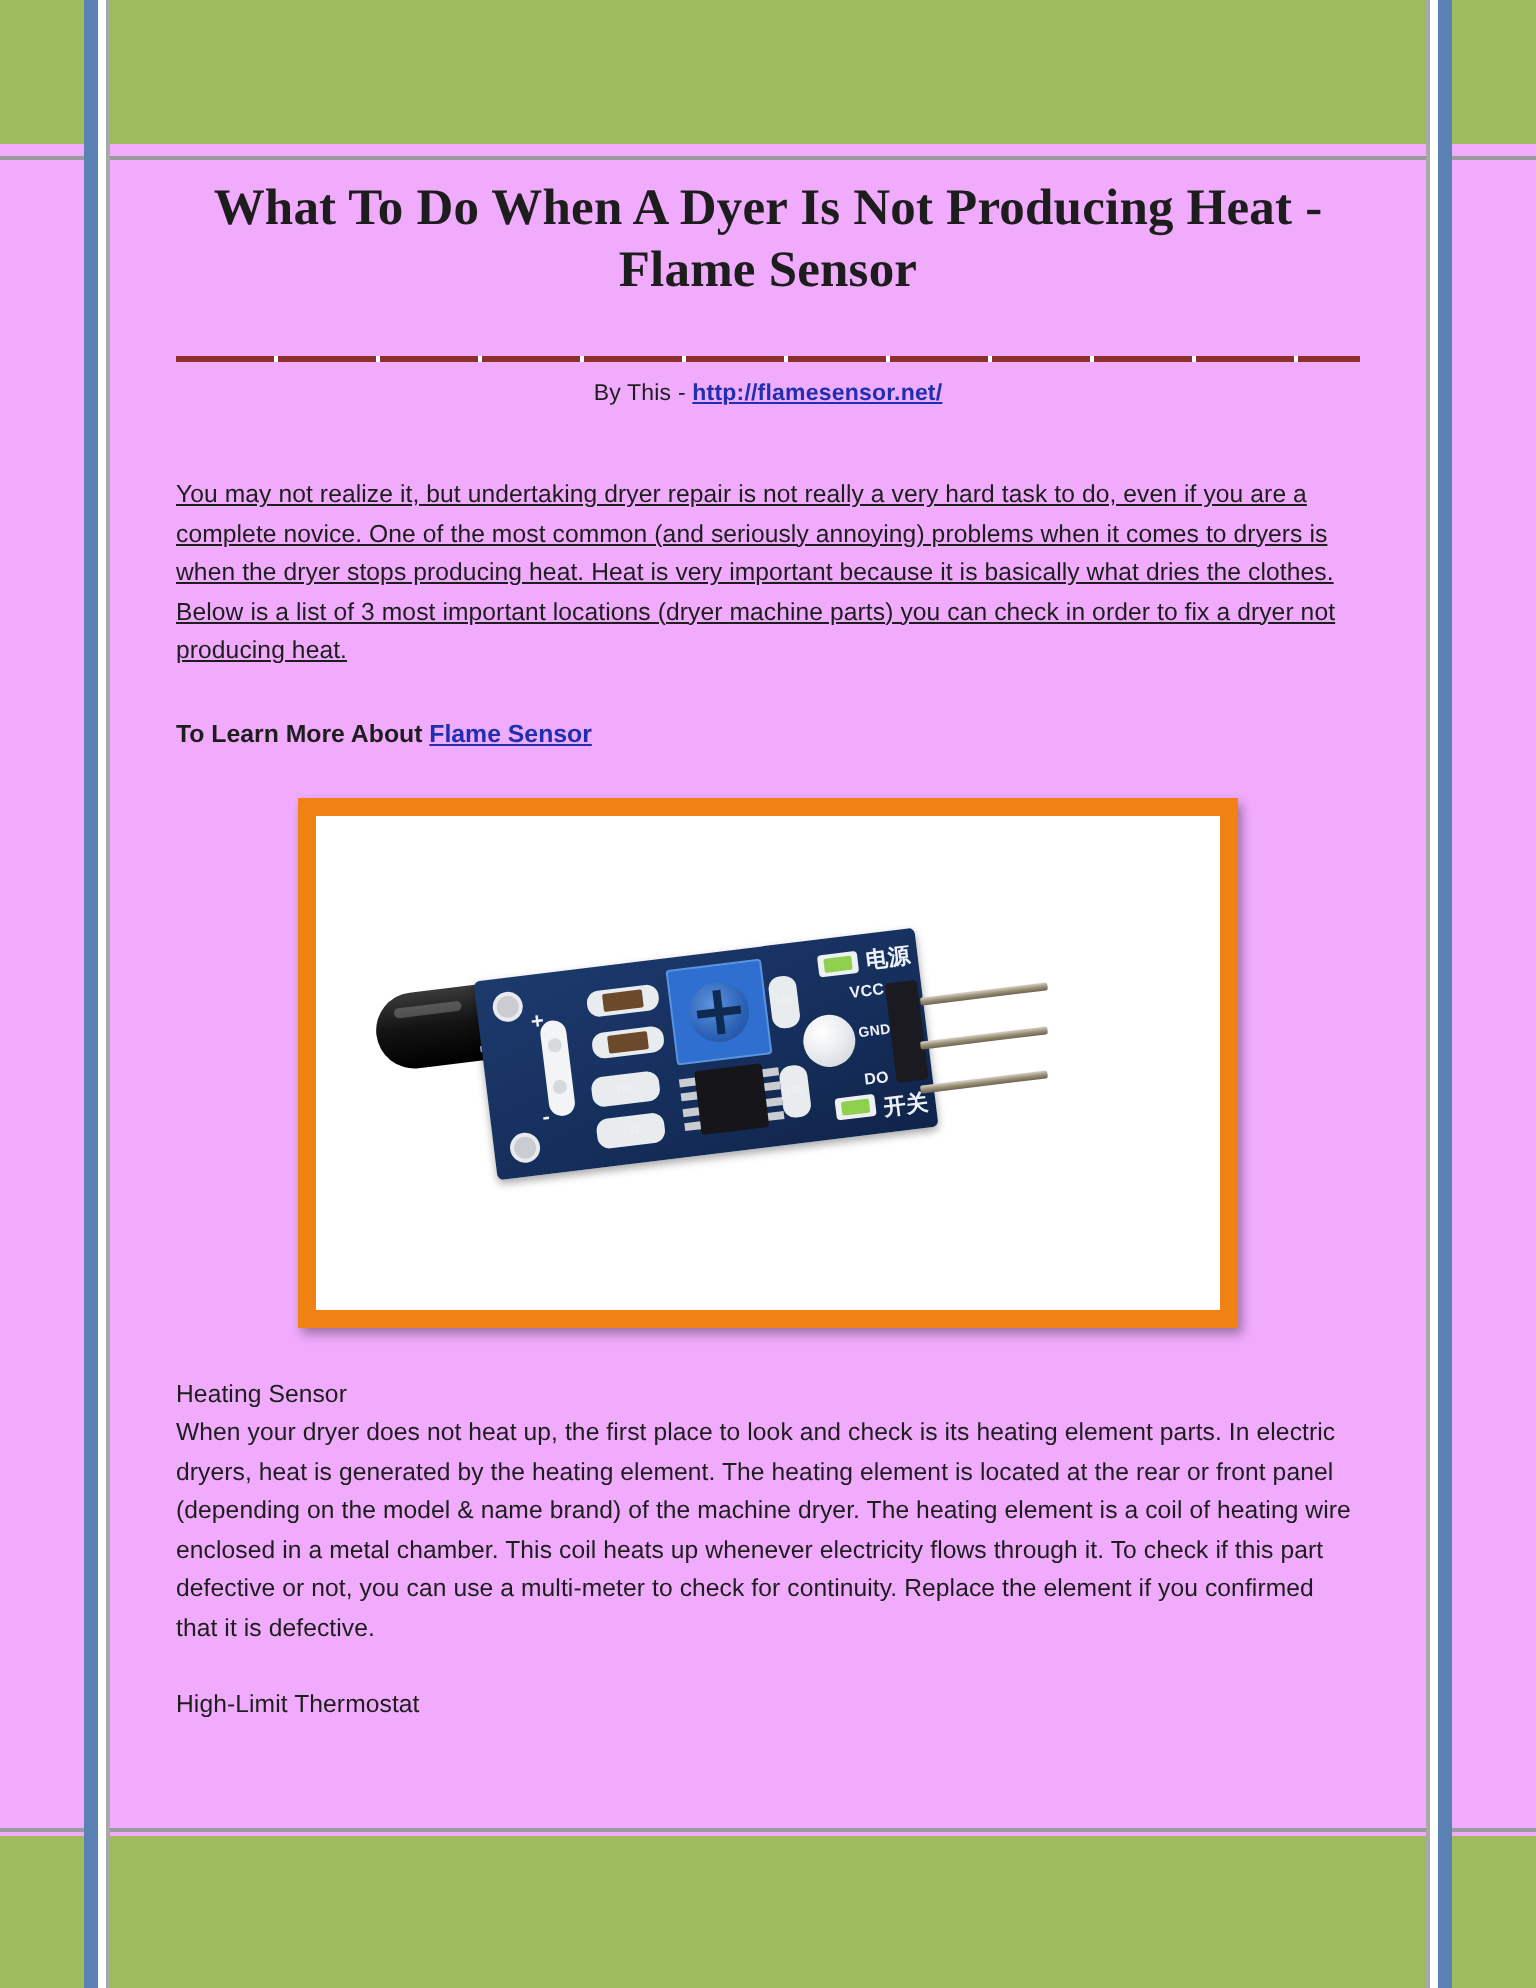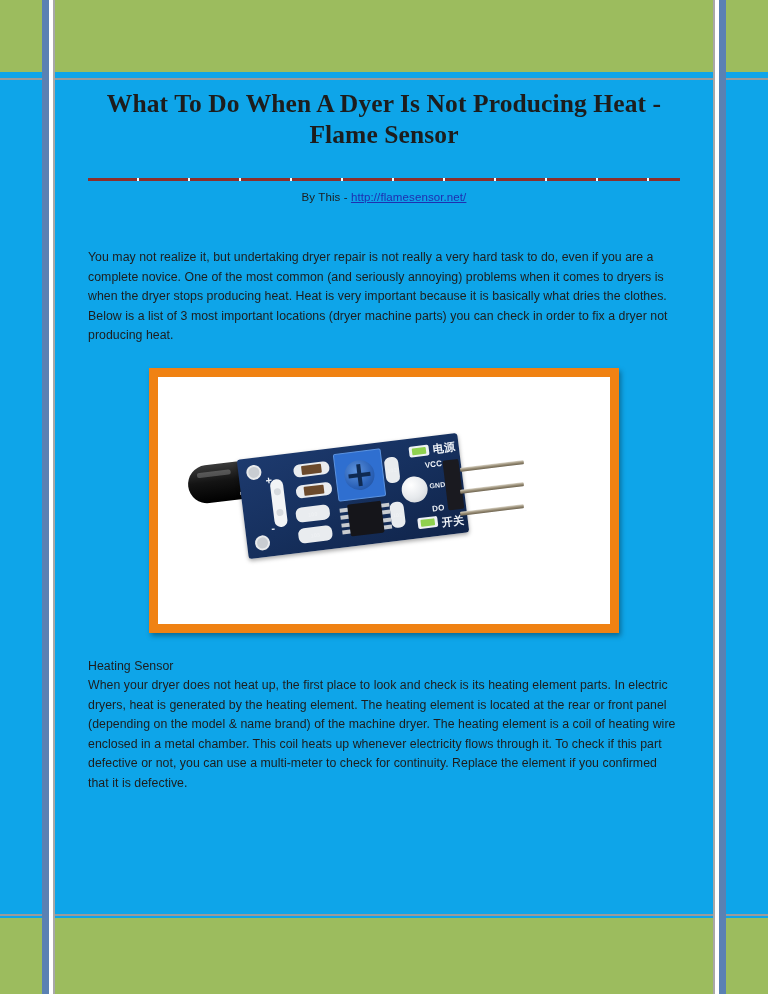--- a/index.html
+++ b/index.html
@@ -12,21 +12,21 @@
     height: 994px;
     position: relative;
     overflow: hidden;
     font-family: "Liberation Sans", sans-serif;
   }
 
   
   .page {
     position: absolute;
     inset: 0;
-    background: #0ea5e9;
+    background: #f0abfc;
   }
 
   .band {
     position: absolute;
     left: 0;
     width: 768px;
     height: 72px;
     background: #9cbc5e;
   }
   .band-top { top: 0; }
@@ -111,33 +111,33 @@
   .byline {
     text-align: center;
     font-size: 11.5px;
     color: #1d1d1d;
     margin: 10px 0 0 0;
     letter-spacing: 0.1px;
   }
   .byline a,
   .byline .url {
     color: #1f2fb0;
-    font-weight: normal;
+    font-weight: bold;
     text-decoration: underline;
   }
 
   .para {
     font-size: 12.3px;
     line-height: 19.5px;
     color: #1d1d1d;
     margin: 0;
     text-align: left;
     letter-spacing: 0.05px;
   }
-  .para-intro { margin-top: 45px; }
+  .para-intro { margin-top: 35px; text-decoration: underline; }
 
   .learn-more {
     margin-top: 22px;
     font-size: 12.4px;
     font-weight: bold;
     color: #1d1d1d;
     line-height: 19px;
   }
   .learn-more .link {
     color: #1f2fb0;
@@ -423,20 +423,21 @@
   <div class="content">
 
     <h1 class="doc-title">What To Do When A Dyer Is Not Producing Heat - Flame Sensor</h1>
 
     <div class="divider"></div>
 
     <p class="byline"><span>By This - </span><a class="url" href="#">http://flamesensor.net/</a></p>
 
     <p class="para para-intro">You may not realize it, but undertaking dryer repair is not really a very hard task to do, even if you are a complete novice. One of the most common (and seriously annoying) problems when it comes to dryers is when the dryer stops producing heat. Heat is very important because it is basically what dries the clothes. Below is a list of 3 most important locations (dryer machine parts) you can check in order to fix a dryer not producing heat.</p>
 
+    <p class="learn-more"><span>To Learn More About </span><a class="link" href="#">Flame Sensor</a></p>
 
     <div class="figure-wrap">
       <div class="figure">
         <div class="figure-inner">
           <div class="photo">
 
             <div class="module">
 
               <div class="sensor-head"></div>
               <div class="sensor-lead s1"></div>
@@ -520,15 +521,16 @@
             </div>
 
           </div>
         </div>
       </div>
     </div>
 
     <p class="para para-body">Heating Sensor</p>
     <p class="para">When your dryer does not heat up, the first place to look and check is its heating element parts. In electric dryers, heat is generated by the heating element. The heating element is located at the rear or front panel (depending on the model &amp; name brand) of the machine dryer. The heating element is a coil of heating wire enclosed in a metal chamber. This coil heats up whenever electricity flows through it. To check if this part defective or not, you can use a multi-meter to check for continuity. Replace the element if you confirmed that it is defective.</p>
     <div class="para-spacer"></div>
+    <p class="para">High-Limit Thermostat</p>
 
   </div>
 </div>
 
 </body></html>

